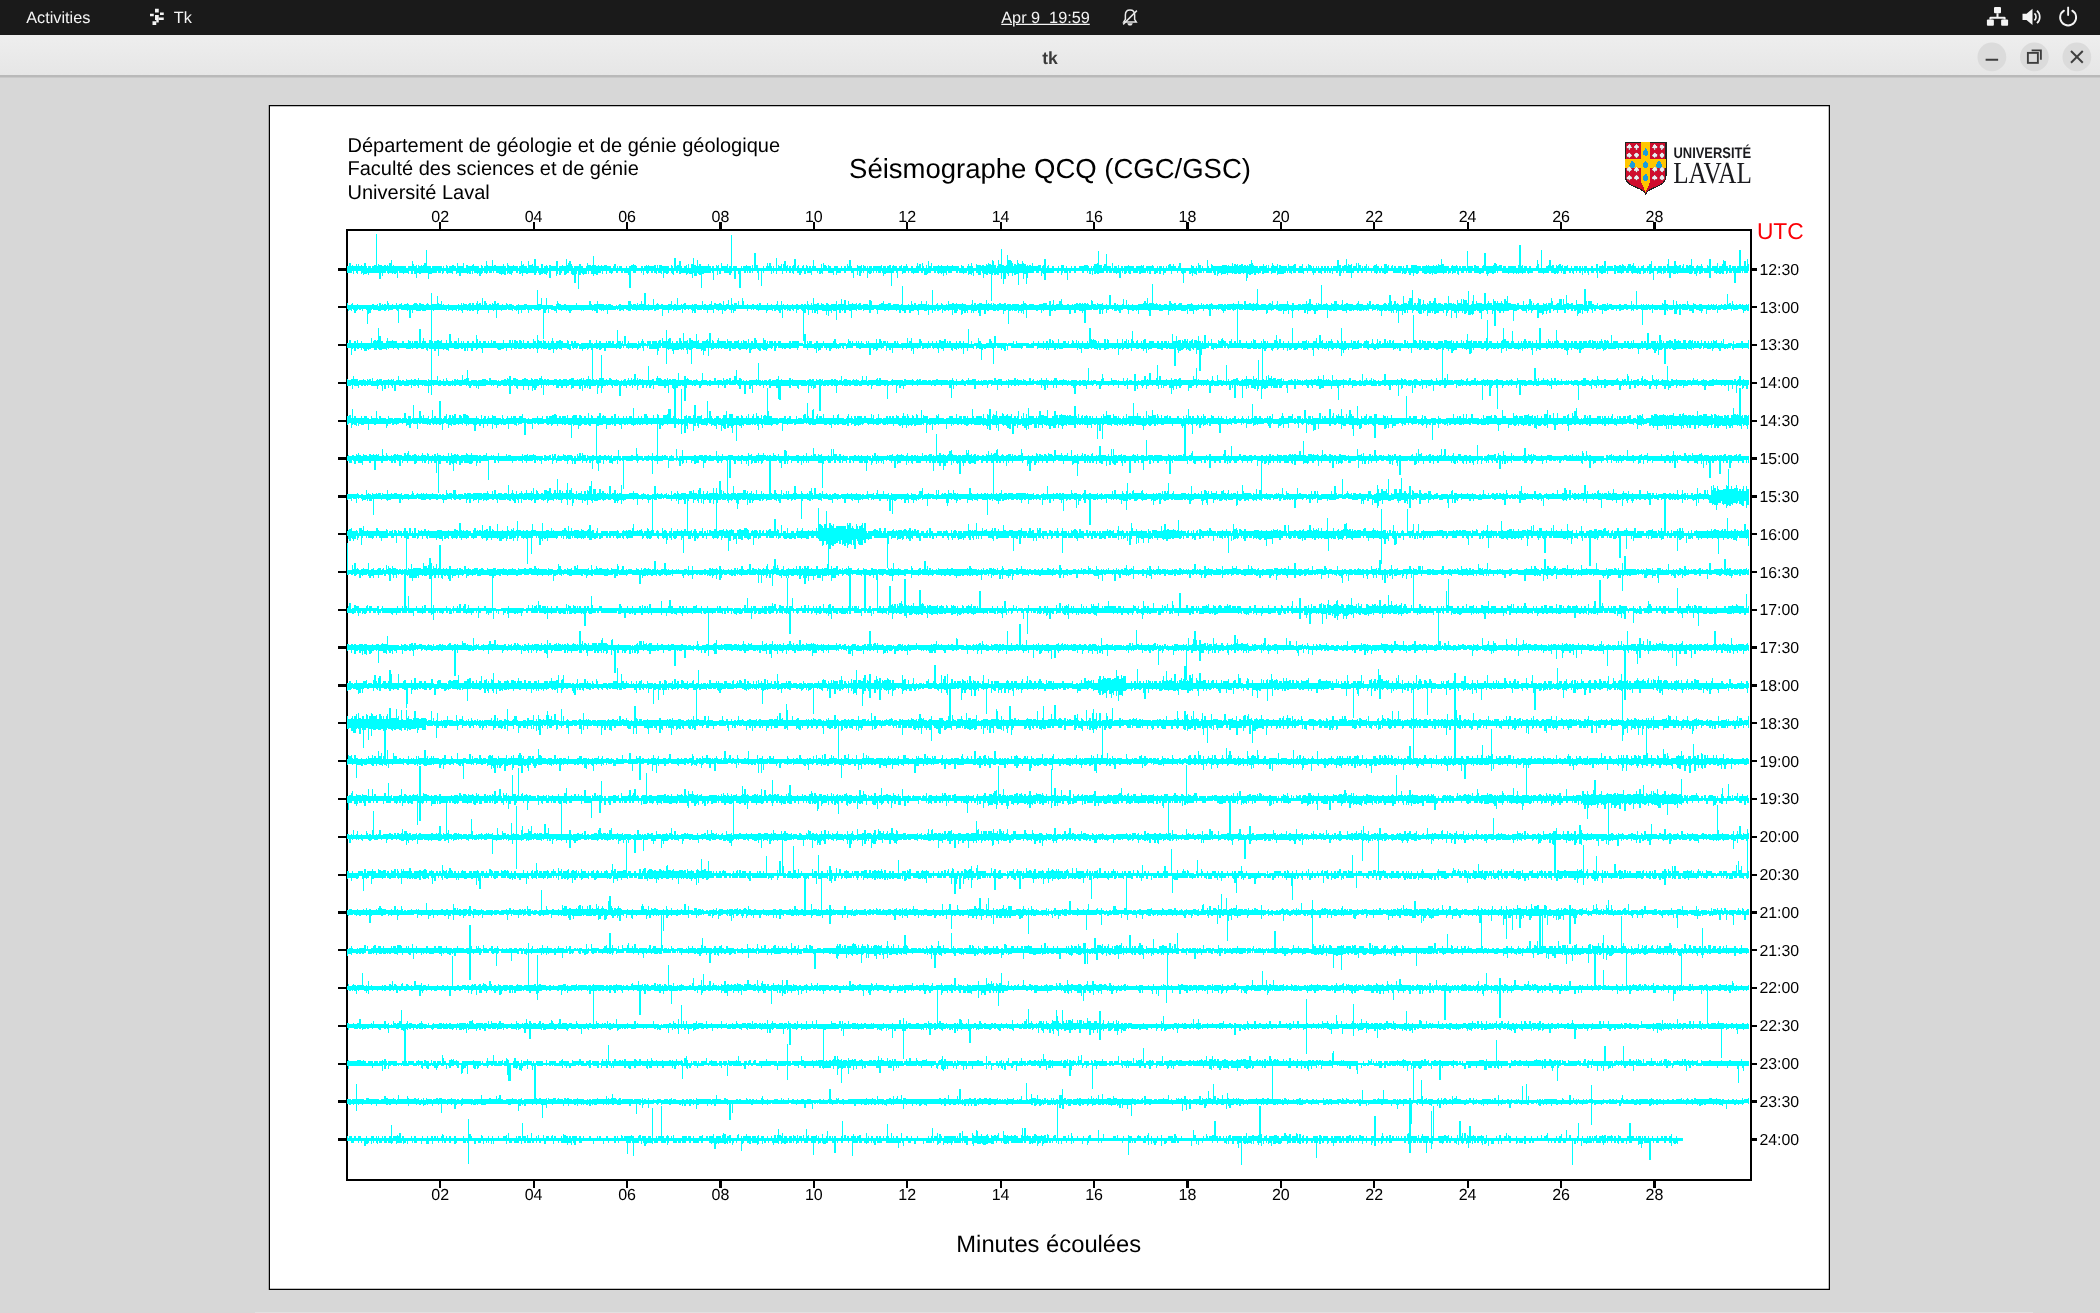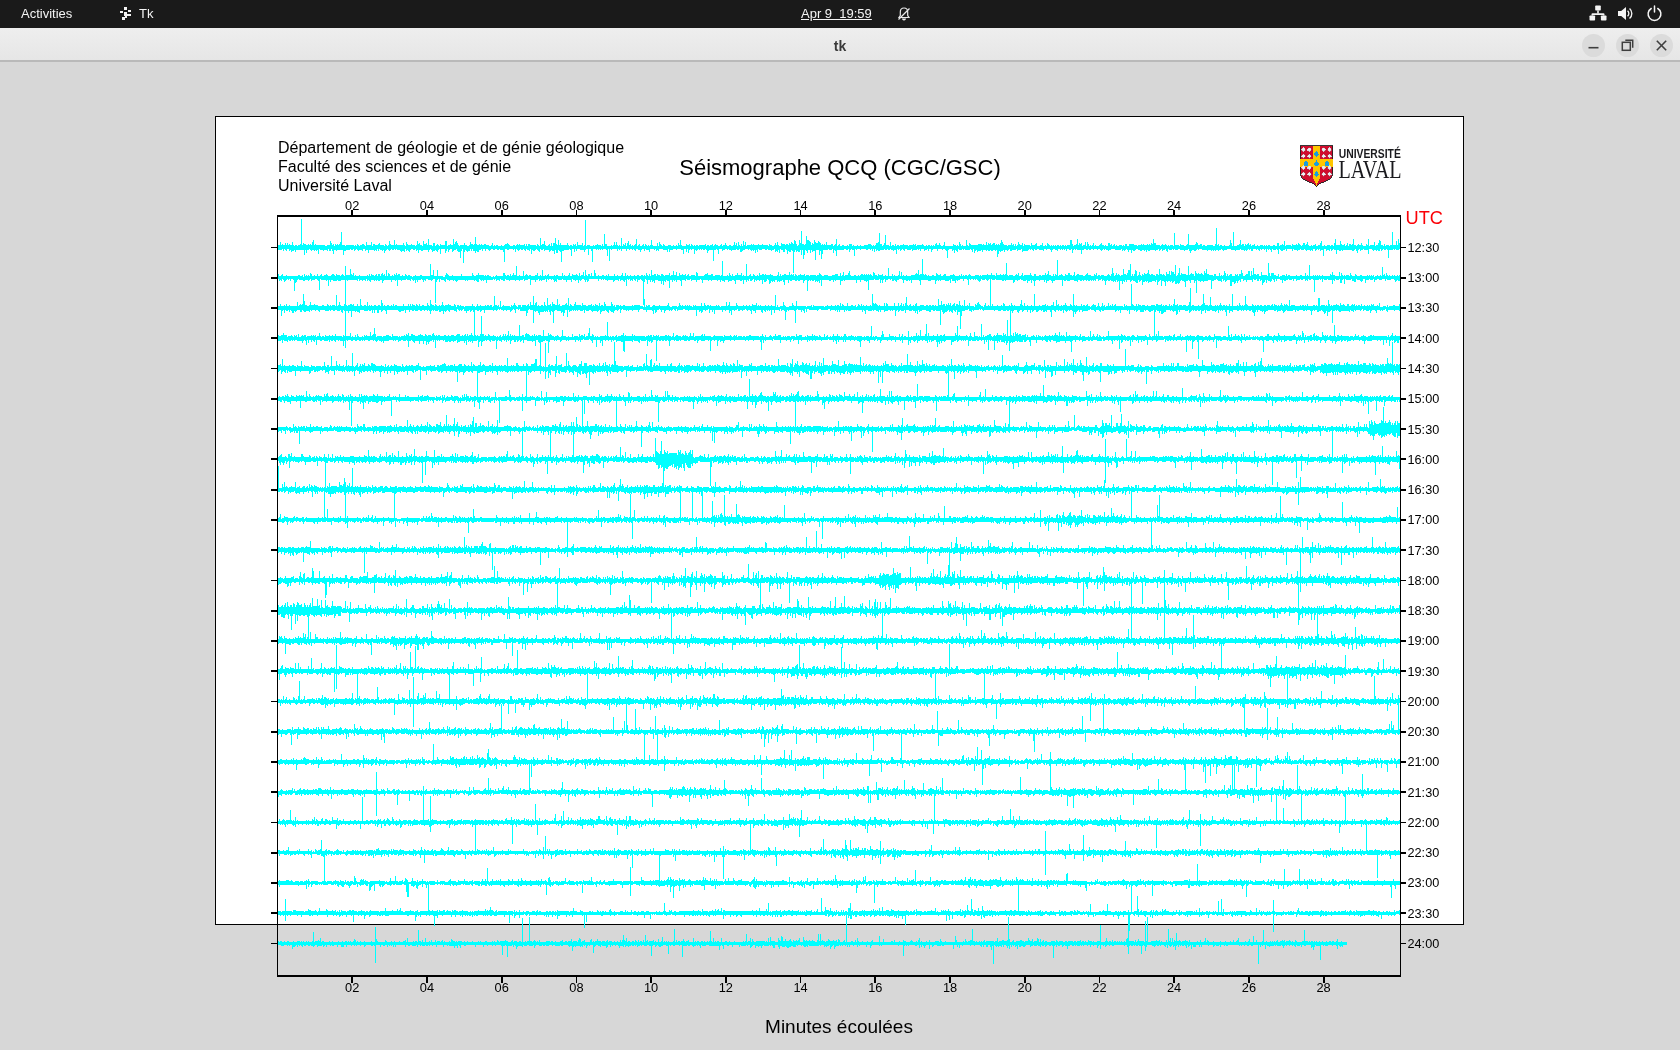--- a/index.html
+++ b/index.html
@@ -3,21 +3,21 @@
 <style>
 html,body{margin:0;padding:0;width:1680px;height:1050px;overflow:hidden;background:#d7d7d7;
 font-family:"Liberation Sans",sans-serif;}
 #topbar{position:absolute;left:0;top:0;width:1680px;height:28px;background:#1a1a1a;color:#f4f4f4;font-size:13px;}
 #topbar .act{position:absolute;left:21px;top:6px;}
 #topbar .tkapp{position:absolute;left:117px;top:6px;}
 #topbar .clock{position:absolute;left:801px;top:6px;text-decoration:underline;}
 #titlebar{position:absolute;left:0;top:28px;width:1680px;height:34px;background:linear-gradient(#eeeeee,#e6e6e6);border-bottom:2px solid #b9b9b9;box-sizing:border-box;}
 #titlebar .t{position:absolute;left:0;top:10px;width:100%;text-align:center;font-weight:bold;font-size:14px;color:#3a3a3a;}
 .wbtn{position:absolute;top:6px;width:23px;height:23px;border-radius:50%;background:#dbdbdb;}
-#canvas{position:absolute;left:215px;top:84px;width:1249px;height:809px;background:#fff;border:1px solid #000;box-sizing:border-box;margin-top:32px;}
+#canvas{position:absolute;left:215px;top:84px;width:1249px;height:948px;background:#fff;border:1px solid #000;box-sizing:border-box;}
 svg text{font-family:"Liberation Sans",sans-serif;fill:#000;}
 svg text.serif{font-family:"Liberation Serif",serif;}
 </style></head>
 <body>
 <div id="canvas">
 <svg width="1247" height="958" viewBox="216 85 1247 958" shape-rendering="crispEdges" text-rendering="optimizeLegibility">
 <text x="278" y="121.4" font-size="16">Département de géologie et de génie géologique</text>
 <text x="278" y="140.2" font-size="16">Faculté des sciences et de génie</text>
 <text x="278" y="159.0" font-size="16">Université Laval</text>
 <text x="840" y="142.6" font-size="22.0" text-anchor="middle">Séismographe QCQ (CGC/GSC)</text>

